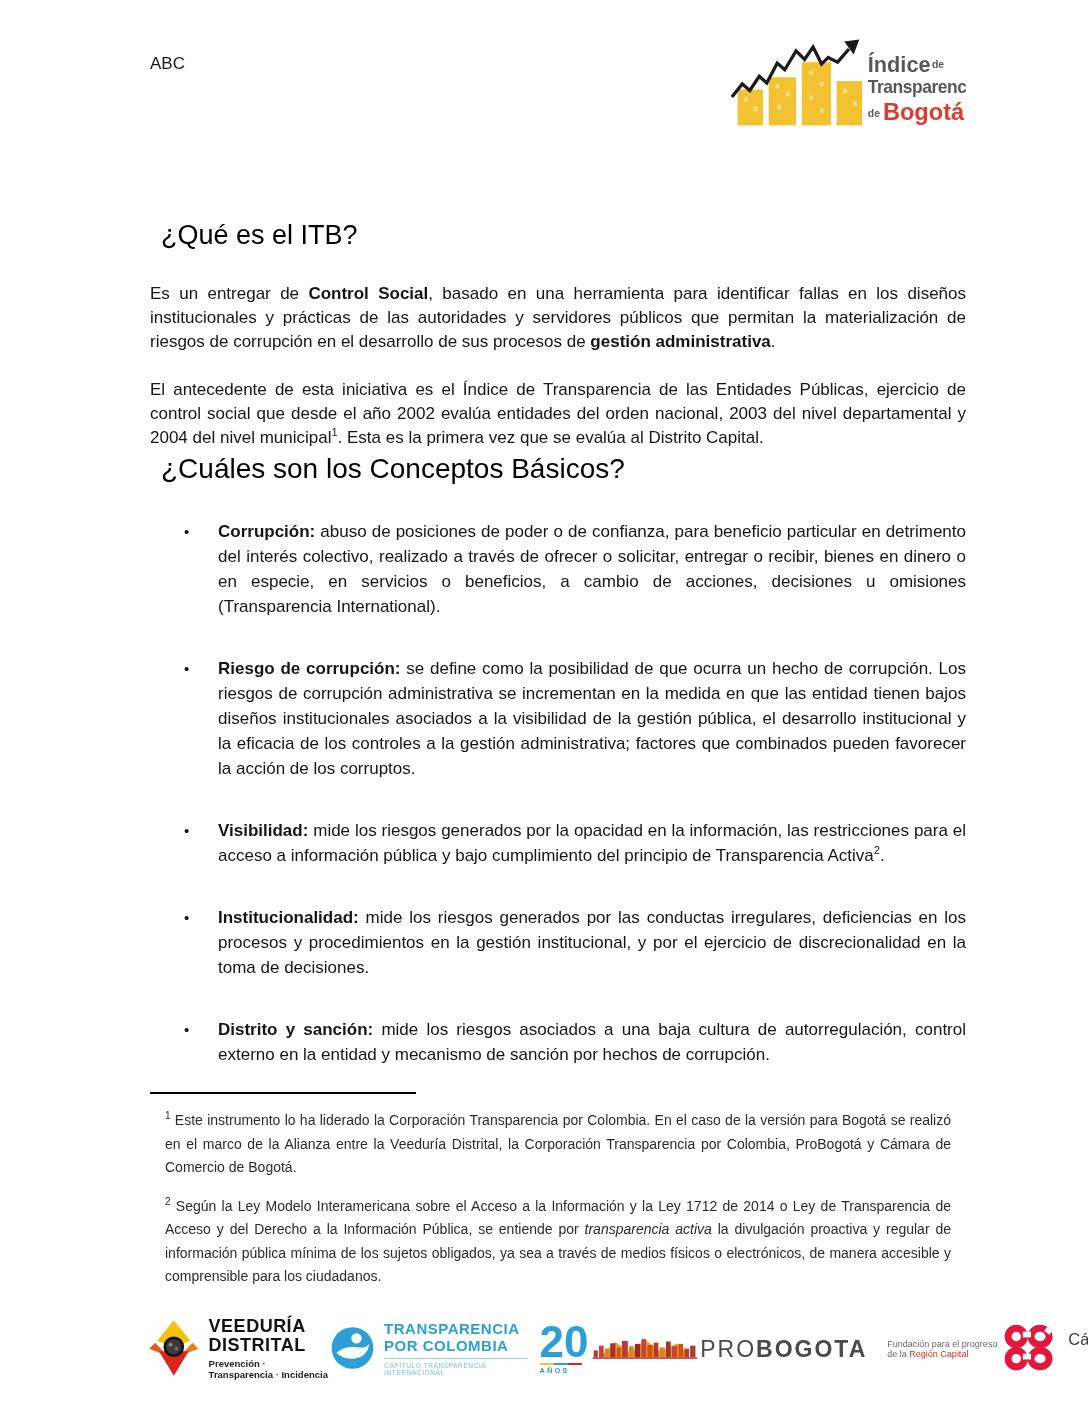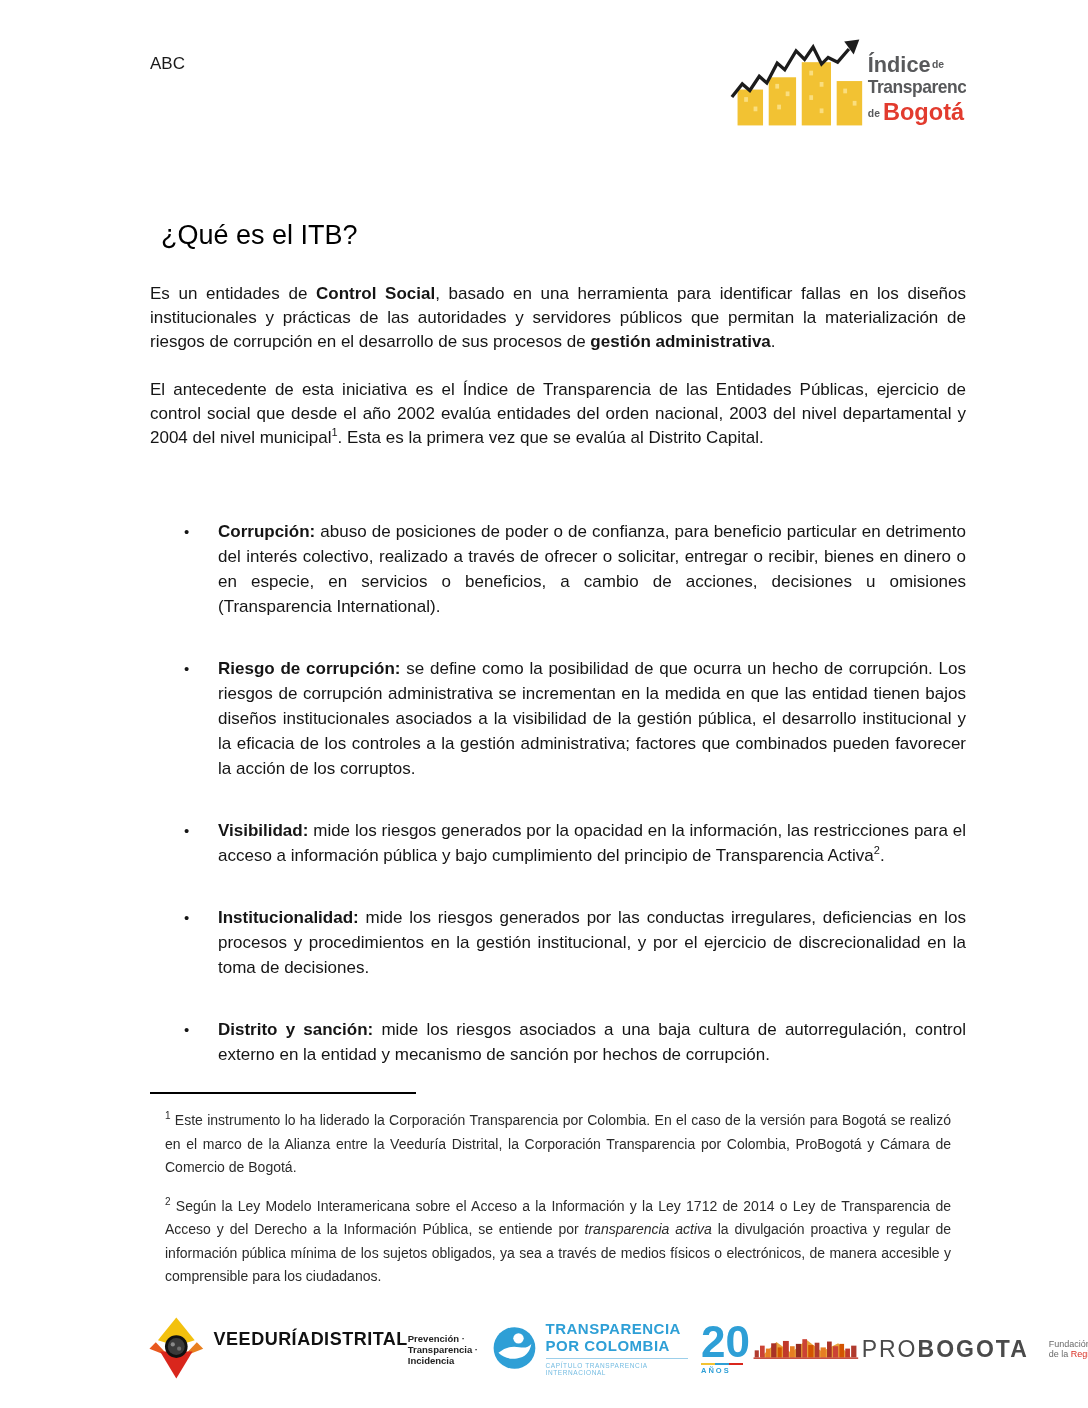--- a/index.html
+++ b/index.html
@@ -35,21 +35,21 @@
   .fn-sep{width:266px;height:0;border-top:2.5px solid #000;margin:0 0 8px 0;}
   .fn{margin:15px;}
   .fn .i{font-style:italic;}
   .fn sup{font-size:10px;}
 
   .footer{top:1296px;left:148px;width:830px;height:104px;display:flex;
           align-items:center;justify-content:space-between;}
   .lg{display:flex;align-items:center;gap:9px;}
 
   
-  .veeduria-text{display:flex;flex-direction:row;}
+  .veeduria-text{display:flex;flex-direction:column;}
   .veeduria-name{font-size:18px;font-weight:bold;letter-spacing:.5px;color:#111;line-height:19px;}
   .veeduria-tag{font-size:9.5px;font-weight:bold;color:#222;margin-top:3px;}
 
   
   .tpc-text{display:flex;flex-direction:column;}
   .tpc-name{font-size:15px;font-weight:bold;color:#2E9FD6;letter-spacing:.5px;line-height:17px;}
   .tpc-sub{font-size:6.5px;color:#74BCE2;letter-spacing:.6px;border-top:1px solid #9CCFEA;
            margin-top:4px;padding-top:3px;}
   .twenty{display:flex;flex-direction:column;align-items:flex-start;margin-left:4px;}
   .twenty-num{font-size:44px;font-weight:bold;color:#2E9FD6;line-height:40px;}
@@ -102,24 +102,25 @@
       <text x="214" y="33" font-size="11" font-weight="bold" fill="#58595B">de</text>
       <text x="146" y="60" font-size="18.5" font-weight="bold" fill="#58595B" letter-spacing="-0.5">Transparencia</text>
       <text x="146" y="85" font-size="11" font-weight="bold" fill="#58595B">de</text>
       <text x="162" y="88" font-size="25" font-weight="bold" fill="#E23B2E">Bogotá</text>
     </svg>
   </div>
 
 
   <div class="abs h-section h-what">¿Qué es el ITB?</div>
 
-  <p class="abs body-par p1"><span>Es un entidades de </span><b>Control Social</b><span>, basado en una herramienta para identificar fallas en los diseños institucionales y prácticas de las autoridades y servidores públicos que permitan la materialización de riesgos de corrupción en el desarrollo de sus procesos de </span><b>gestión administrativa</b><span>.</span></p>
+  <p class="abs body-par p1"><span>Es un entregar de </span><b>Control Social</b><span>, basado en una herramienta para identificar fallas en los diseños institucionales y prácticas de las autoridades y servidores públicos que permitan la materialización de riesgos de corrupción en el desarrollo de sus procesos de </span><b>gestión administrativa</b><span>.</span></p>
 
   <p class="abs body-par p2"><span>El antecedente de esta iniciativa es el Índice de Transparencia de las Entidades Públicas, ejercicio de control social que desde el año 2002 evalúa entidades del orden nacional, 2003 del nivel departamental y 2004 del nivel municipal</span><sup>1</sup><span>. Esta es la primera vez que se evalúa al Distrito Capital.</span></p>
 
+  <div class="abs h-section h-concepts">¿Cuáles son los Conceptos Básicos?</div>
 
   <ul class="abs bullets">
     <li>
       <span class="blt">•</span><span class="term">Corrupción:</span><span> abuso de posiciones de poder o de confianza, para beneficio particular en detrimento del interés colectivo, realizado a través de ofrecer o solicitar, entregar o recibir, bienes en dinero o en especie, en servicios o beneficios, a cambio de acciones, decisiones u omisiones (Transparencia International).</span>
     </li>
     <li>
       <span class="blt">•</span><span class="term">Riesgo de corrupción:</span><span> se define como la posibilidad de que ocurra un hecho de corrupción. Los riesgos de corrupción administrativa se incrementan en la medida en que las entidad tienen bajos diseños institucionales asociados a la visibilidad de la gestión pública, el desarrollo institucional y la eficacia de los controles a la gestión administrativa; factores que combinados pueden favorecer la acción de los corruptos.</span>
     </li>
     <li>
       <span class="blt">•</span><span class="term">Visibilidad:</span><span> mide los riesgos generados por la opacidad en la información, las restricciones para el acceso a información pública y bajo cumplimiento del principio de Transparencia Activa</span><sup>2</sup><span>.</span>

